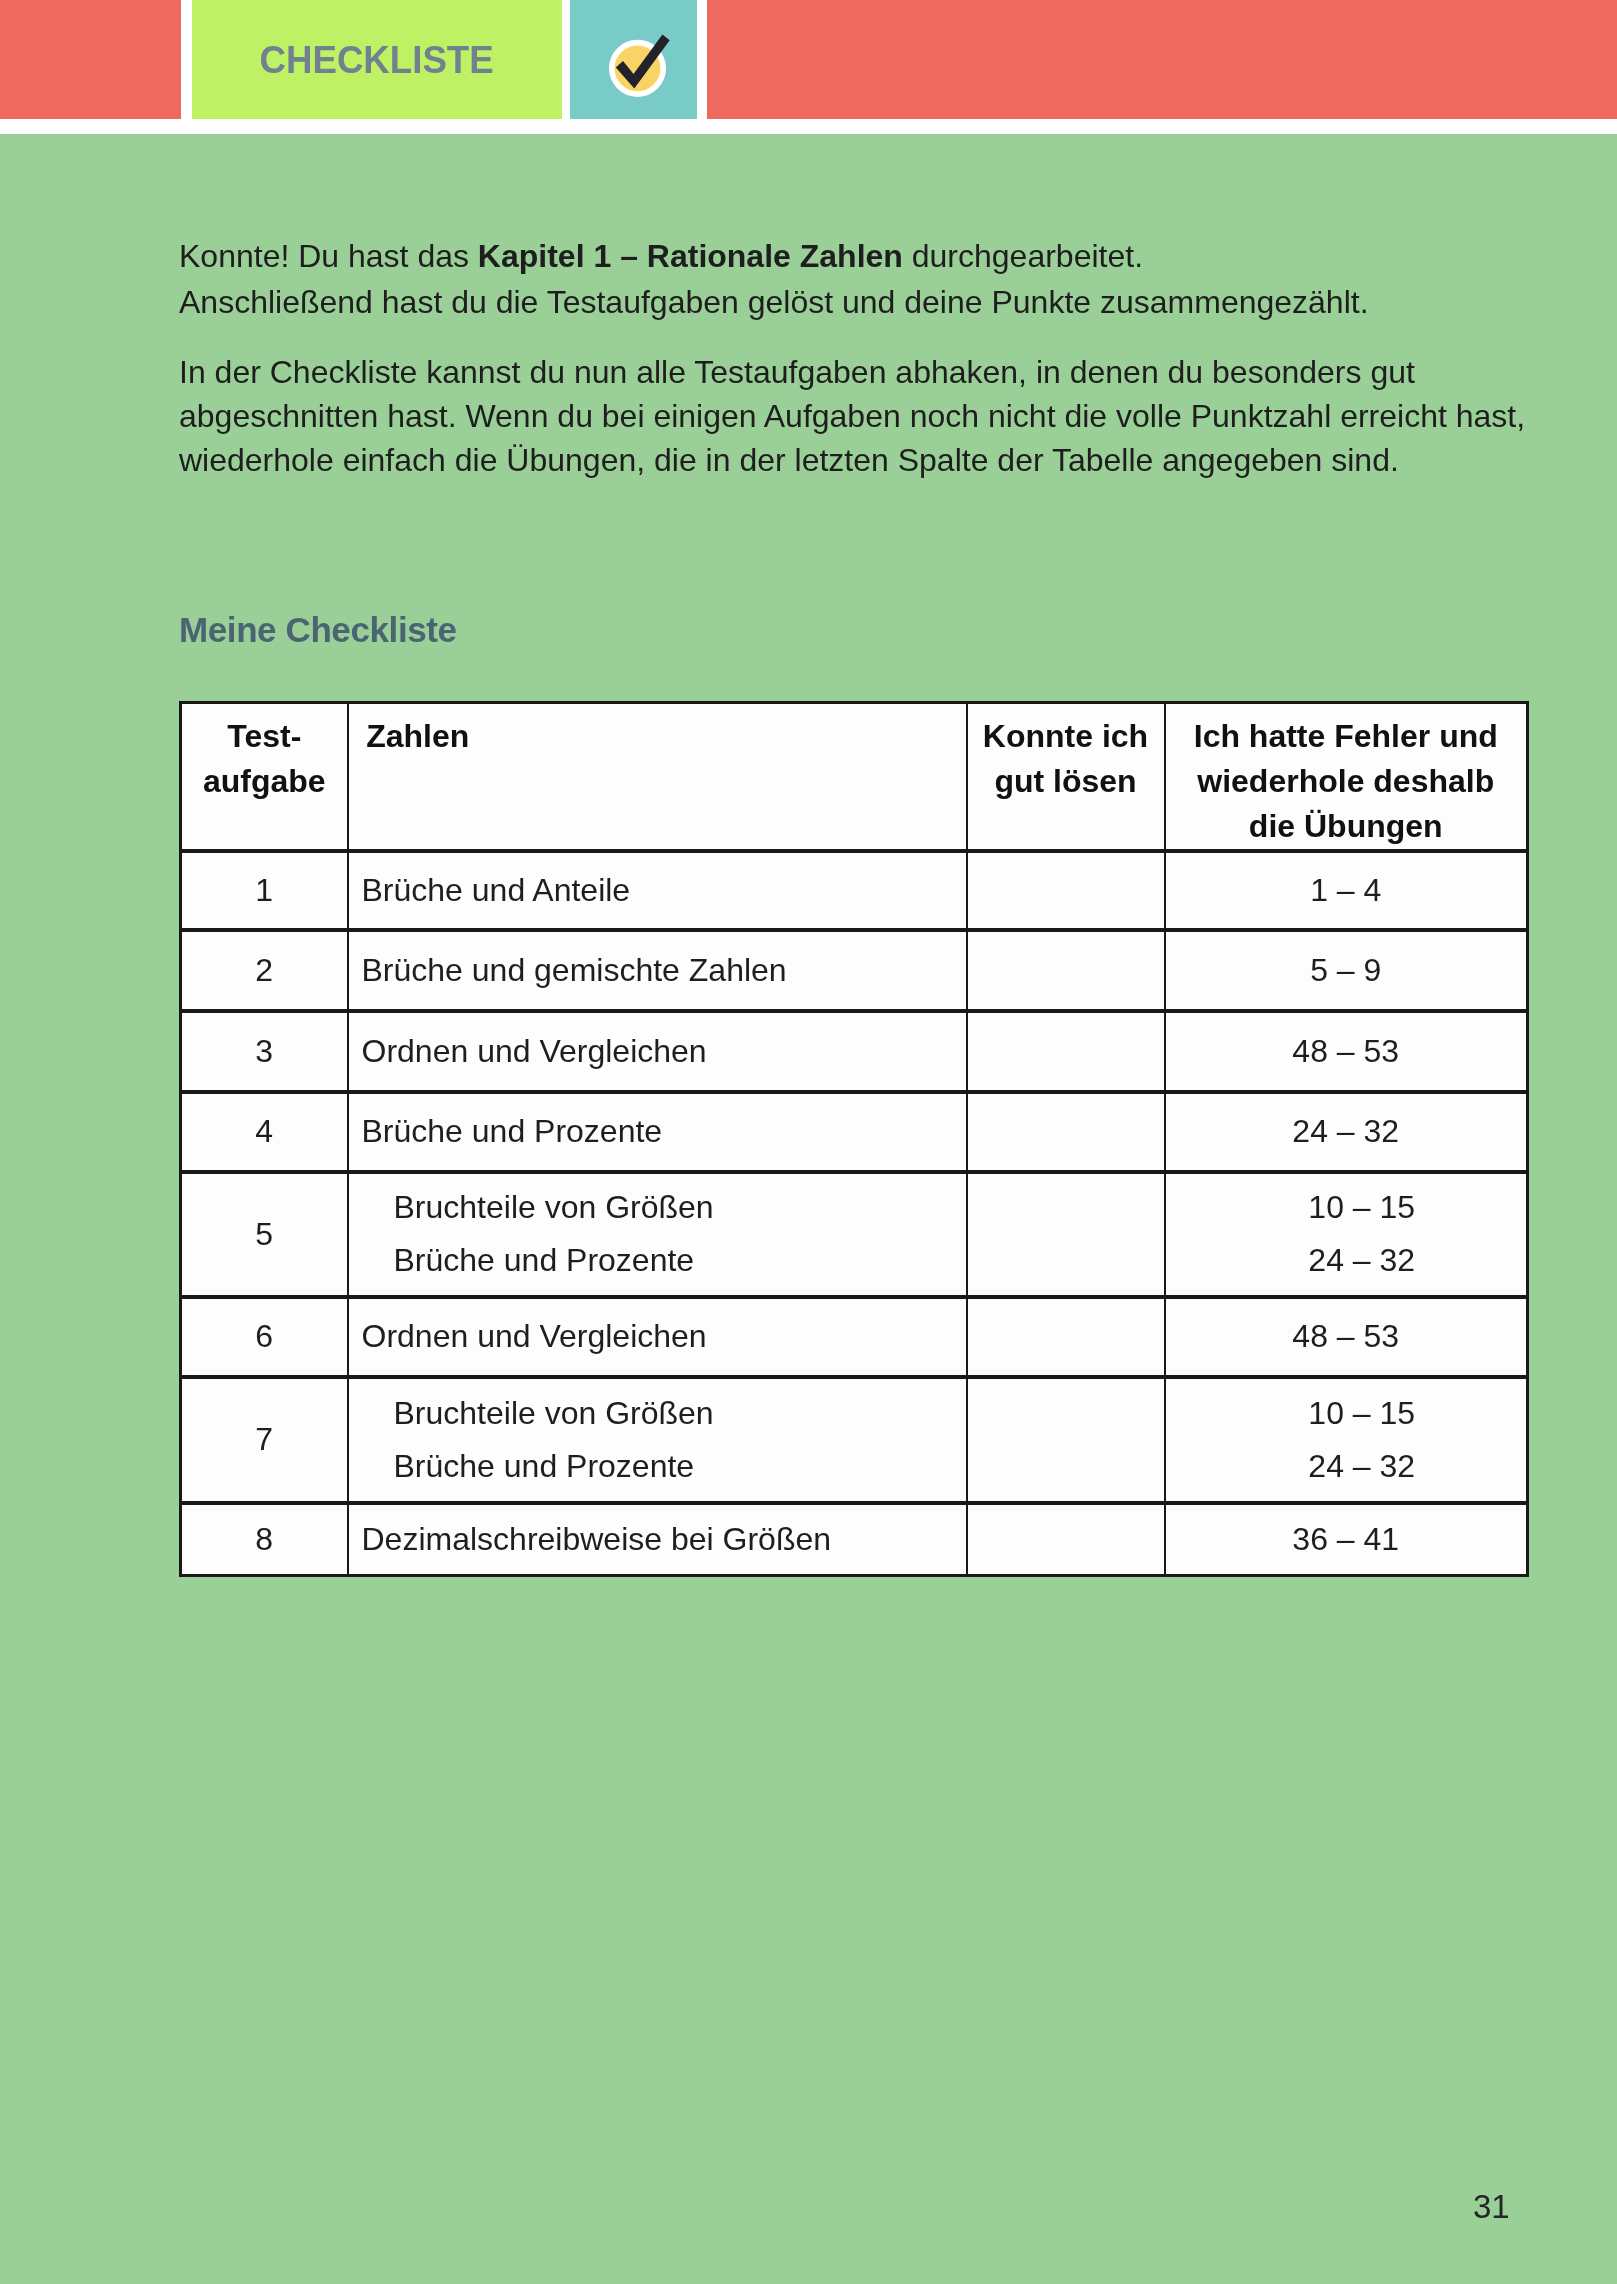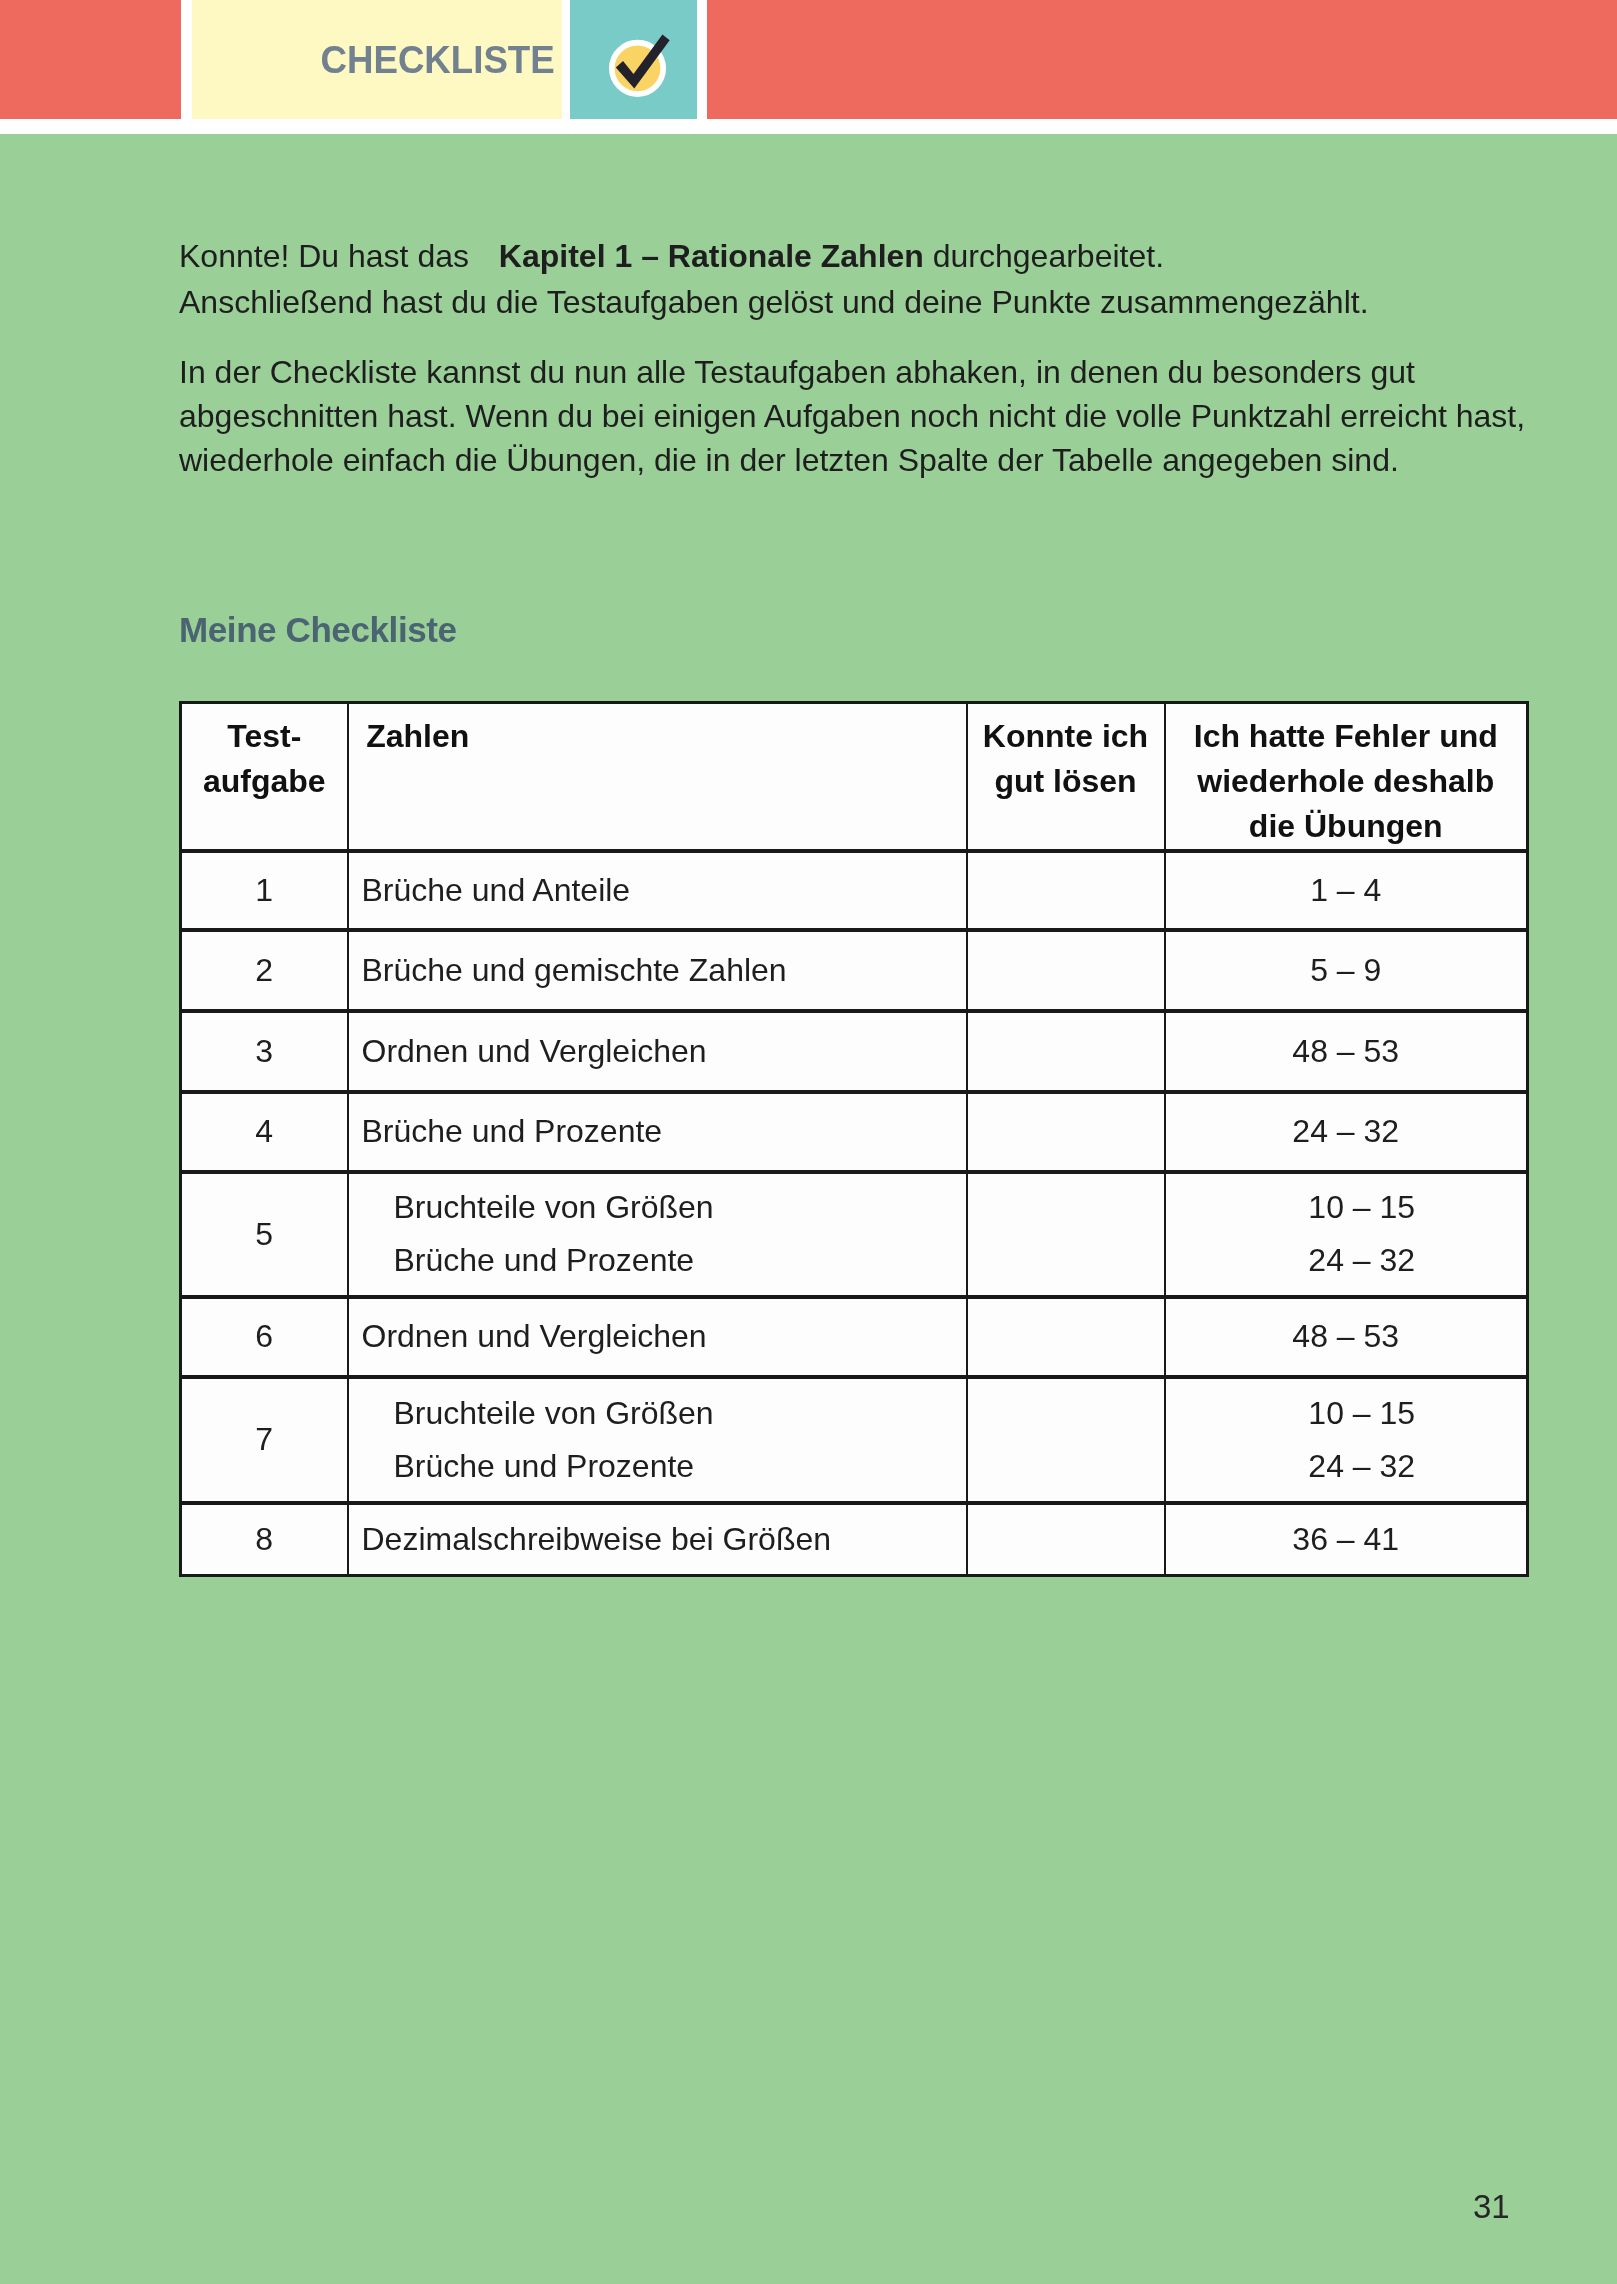--- a/index.html
+++ b/index.html
@@ -8,22 +8,22 @@
     position: relative;
     background: #ffffff;
     font-family: "Liberation Sans", sans-serif;
     color: #1e1e1e;
     overflow: hidden;
   }
 
   
   .band { position: absolute; top: 0; height: 119px; }
   .band-red-left   { left: 0;     width: 181px;  background: #ee6a5e; }
-  .band-yellow     { left: 192px; width: 370px;  background: #fef9c3;
-                     display: flex; align-items: center; justify-content: flex-end; }
+  .band-yellow     { left: 192px; width: 370px;  background: #bef264;
+                     display: flex; align-items: center; justify-content: center; }
   .band-teal       { left: 570px; width: 127px;  background: #79cbc8; }
   .band-red-right  { left: 707px; width: 910px; background: #ee6a5e; }
 
   .header-title {
     font-size: 39px; font-weight: bold; color: #72818f;
     letter-spacing: 0px; transform: scaleX(0.94);
   }
 
   .check-icon-svg { position: absolute; left: 0; top: 0; overflow: visible; }
 
@@ -36,21 +36,21 @@
 
   
   .intro-1 {
     position: absolute; left: 179px; top: 233px; width: 1378px;
     font-size: 32px; line-height: 46px; color: #1e1e1e;
   }
   .intro-2 {
     position: absolute; left: 179px; top: 350px; width: 1378px;
     font-size: 32px; line-height: 44px; color: #1e1e1e;
   }
-  .bold { font-weight: bold; margin-left: 21px; }
+  .bold { font-weight: bold; }
 
   
   .section-heading {
     position: absolute; left: 179px; top: 610px;
     font-size: 35px; font-weight: bold; color: #4a6472;
     letter-spacing: -0.4px;
   }
 
   
   table.checklist {

